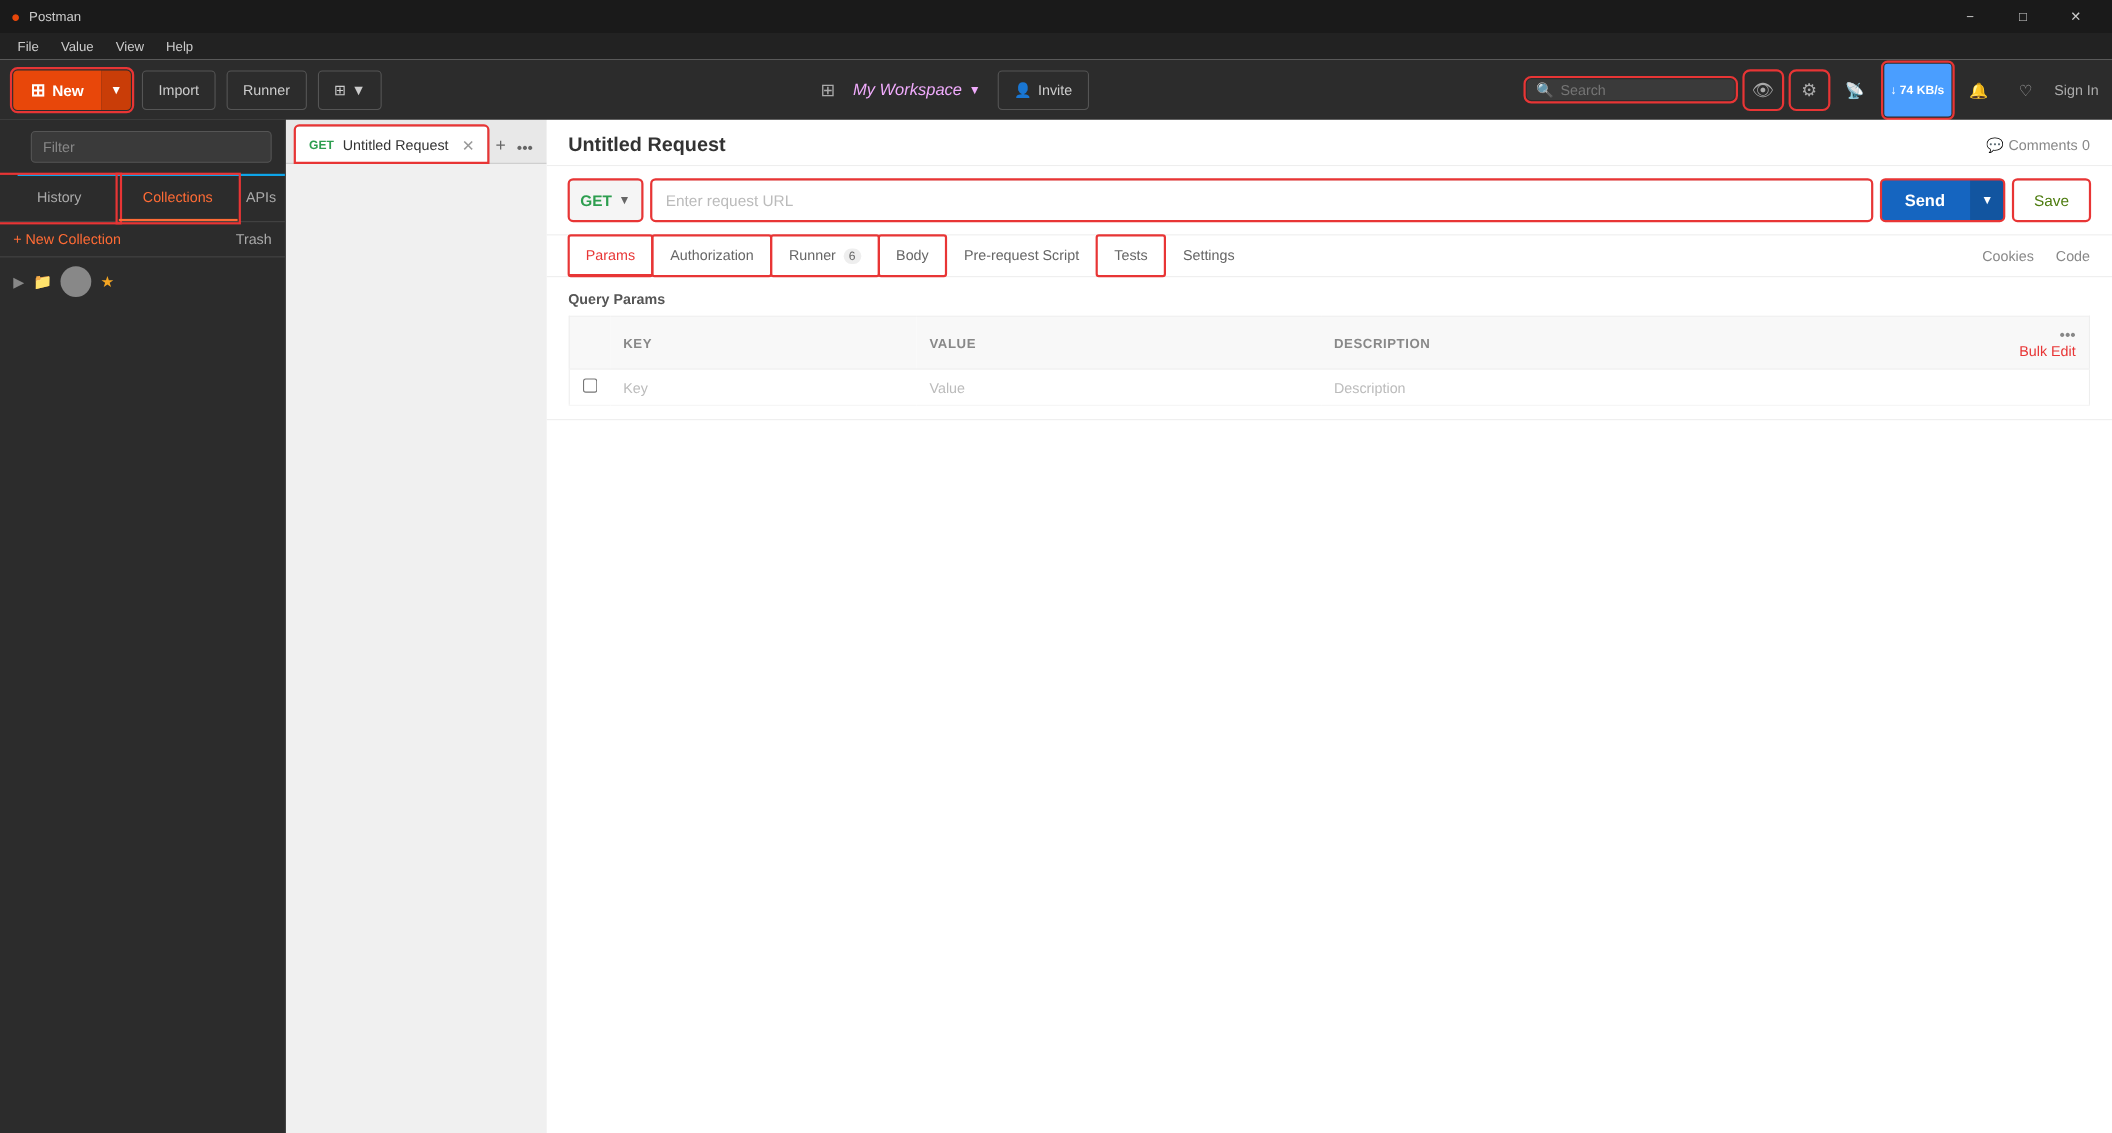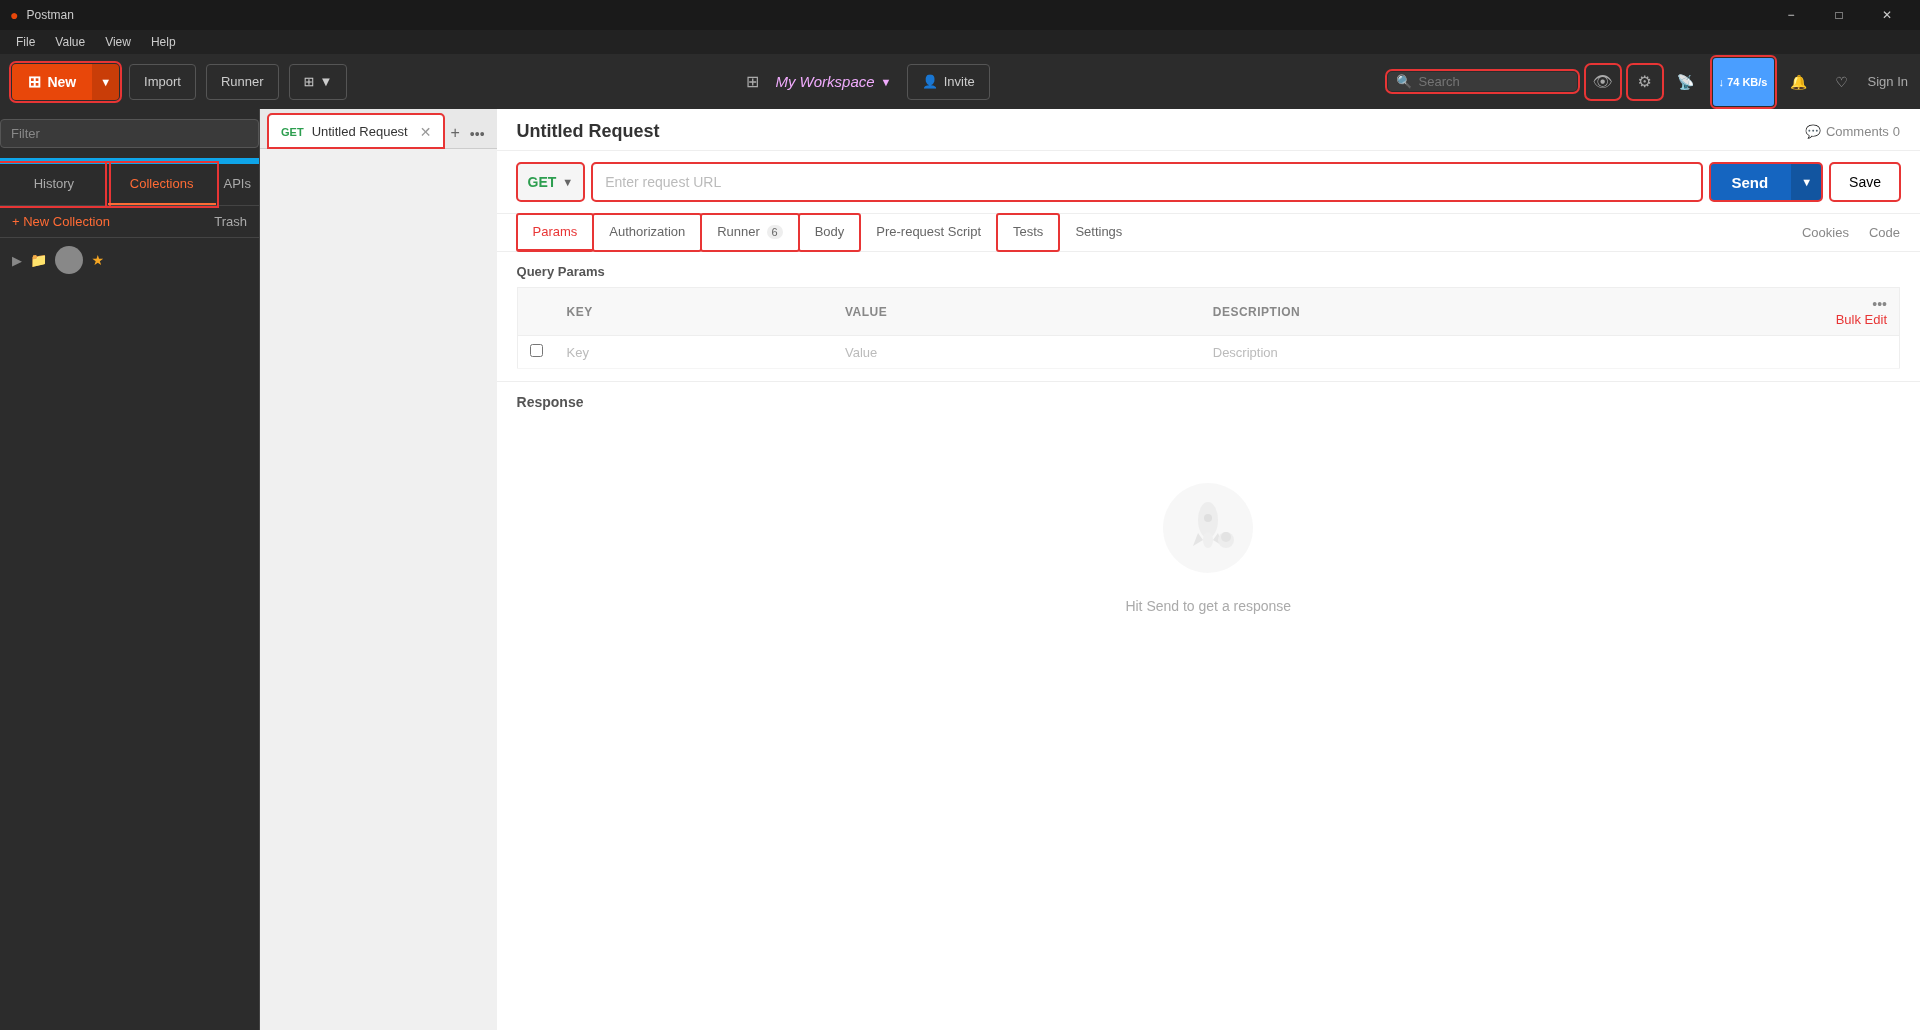--- a/index.html
+++ b/index.html
@@ -166,22 +166,23 @@
 
     
     .sidebar {
       width: 260px;
       background: #2c2c2c;
       border-right: 1px solid #444;
       display: flex;
       flex-direction: column;
     }
     .sidebar-search {
-      padding: 10px 0;
-      border-bottom: 6px solid #0ea5e9;
+      padding: 10px 12px;
+      border-bottom: 2px solid #0ea5e9;
+      margin-left: 16px;
     }
     .sidebar-search input {
       width: 100%;
       background: #3a3a3a;
       border: 1px solid #555;
       border-radius: 4px;
       color: #ccc;
       padding: 6px 10px;
       font-size: 13px;
       outline: none;
@@ -396,21 +397,21 @@
       border: none;
       border-left: 1px solid #1565c0;
       padding: 8px 10px;
       font-size: 11px;
       cursor: pointer;
       height: 38px;
       display: flex; align-items: center;
     }
     .save-btn {
       background: #fff;
-      color: #000000;
+      color: #4d7c0f;
       border: 1px solid #ddd;
       border-radius: 4px;
       padding: 8px 18px;
       font-size: 14px;
       cursor: pointer;
       height: 38px;
       outline: 2px solid #e83535;
       outline-offset: -1px;
     }
 
@@ -760,38 +761,17 @@
               <td>
                 <span>Description</span>
               </td>
               <td></td>
             </tr>
           </tbody>
         </table>
       </div>
 
       <div class="response-section">
-        <div class="response-title">Response</div>
-        <div class="response-empty">
-
-          <svg class="rocket-illustration" viewBox="0 0 100 100" xmlns="http://www.w3.org/2000/svg">
-            <circle cx="50" cy="50" r="45" fill="#f0f0f0"></circle>
-
-            <ellipse cx="50" cy="42" rx="10" ry="18" fill="#ddd"></ellipse>
-
-            <circle cx="50" cy="40" r="4" fill="#c0c0c0"></circle>
-
-            <polygon points="40,55 35,68 45,62" fill="#ccc"></polygon>
-
-            <polygon points="60,55 65,68 55,62" fill="#ccc"></polygon>
-
-            <ellipse cx="50" cy="62" rx="5" ry="8" fill="#e0e0e0"></ellipse>
-
-            <circle cx="68" cy="62" r="8" fill="#ddd"></circle>
-            <circle cx="68" cy="59" r="5" fill="#c8c8c8"></circle>
-          </svg>
-          <span class="response-empty-text">Hit Send to get a response</span>
-        </div>
       </div>
 
     </div>
   </div>
 </div>
 
 </body></html>

